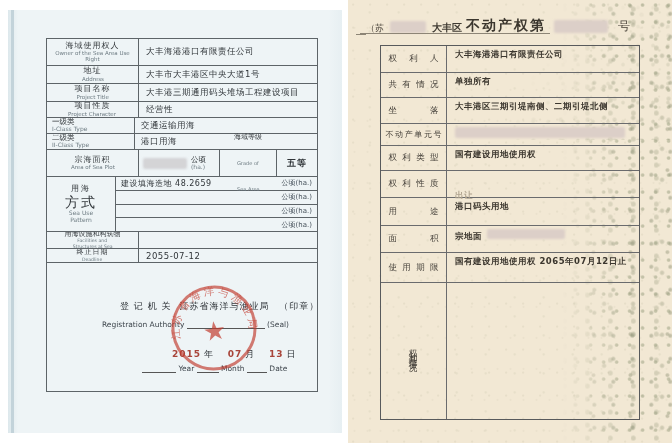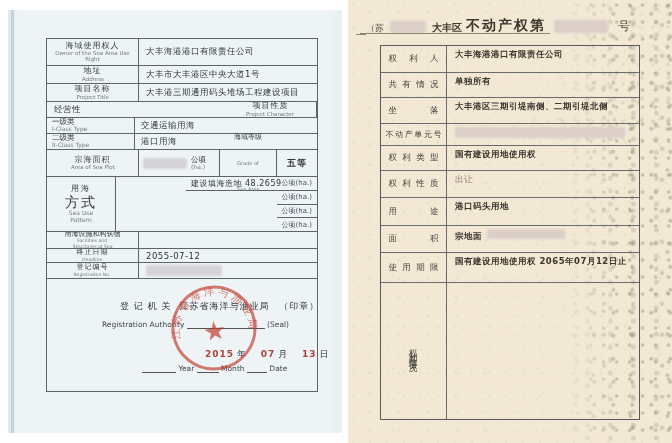--- a/index.html
+++ b/index.html
@@ -36,35 +36,35 @@
   .unitstack .cn{font-size:7.5px;color:#34393d;}
   .unitstack .en{font-size:6px;color:#6d7b82;}
   .gradelabel{width:56px;border-left:1px solid #5d6468;border-right:1px solid #5d6468;
           display:flex;flex-direction:column;align-items:center;justify-content:center;line-height:1.05;gap:20px;}
   .gradelabel .cn{font-size:7px;color:#34393d;}
   .gradelabel .en{font-size:5.5px;color:#6d7b82;transform:scale(.92);}
   .gradeval{width:40px;display:flex;align-items:center;justify-content:center;
           font-size:9px;color:#2f3438;font-weight:bold;letter-spacing:1px;}
   .patlabel{width:68px;border-right:1px solid #5d6468;display:flex;flex-direction:column;
           align-items:center;justify-content:center;line-height:1.15;}
-  .patrows{flex:1;display:flex;flex-direction:column;align-items:flex-end;}
+  .patrows{flex:1;display:flex;flex-direction:column;}
   .patrow{flex:1;display:flex;align-items:center;justify-content:space-between;
           border-bottom:1px solid #5d6468;box-sizing:border-box;padding:0 5px;}
   .patrow:last-child{border-bottom:none;}
   .patrow .ptext{font-size:8px;color:#2f3438;letter-spacing:.5px;}
   .patrow .punit{font-size:7px;color:#45505a;}
   .redact{background:#d4d4d6;border-radius:2px;filter:blur(1.3px);display:inline-block;}
   .redact.pink{background:#dccfc8;}
   .lfooter{position:absolute;left:38px;top:268px;width:272px;height:114px;}
   .authline{position:absolute;left:74px;top:22px;font-size:9px;color:#2e3338;
             letter-spacing:1px;white-space:nowrap;}
   .authen{position:absolute;left:56px;top:42px;font-size:7.5px;color:#3d454c;white-space:nowrap;}
   .blank{display:inline-block;border-bottom:1px solid #555;height:8px;vertical-align:bottom;}
   .dateline{position:absolute;left:126px;top:70px;font-size:9px;color:#2e3338;white-space:nowrap;}
-  .dateline .num{color:#a8453a;font-weight:bold;letter-spacing:1px;margin-left:33px;}
+  .dateline .num{color:#a8453a;font-weight:bold;letter-spacing:1px;}
   .dateen{position:absolute;left:96px;top:86px;font-size:7.5px;color:#3d454c;white-space:nowrap;}
   .sealwrap{position:absolute;left:122px;top:4px;width:92px;height:92px;
             transform:rotate(-8deg);opacity:.85;pointer-events:none;}
 
   
   .page-right{position:absolute;left:348px;top:0;width:324px;height:443px;
               background:#f2e8d4;}
   .speckle-all{position:absolute;inset:0;opacity:.35;
      background-image:
        radial-gradient(circle at 30% 20%, rgba(150,150,120,.35) 0.5px, transparent 1.6px),
@@ -101,21 +101,21 @@
   .rrow{display:flex;border-bottom:1px solid #6a6b6d;box-sizing:border-box;}
   .rrow:last-child{border-bottom:none;}
   .rlabel{width:66px;border-right:1px solid #6a6b6d;display:flex;align-items:center;
           justify-content:center;box-sizing:border-box;}
   .rlabel .txt{display:inline-block;width:50px;font-size:8.5px;color:#45403a;
           text-align:justify;text-align-last:justify;letter-spacing:0;}
   .rlabel .txt.vert{writing-mode:vertical-rl;width:auto;height:72px;text-align:center;
           text-align-last:center;letter-spacing:3px;}
   .rvalue{flex:1;padding:3px 0 0 8px;font-size:8.5px;color:#3b362e;font-weight:600;
           letter-spacing:.5px;box-sizing:border-box;}
-  .rvalue.faint{color:#b0a48f;}
+  .rvalue.faint{color:#b0a48f;margin-top:16px;}
 </style>
 </head>
 <body>
 
 <div id="canvas">
 
   <div class="page-left">
     <div class="ltable">
 
       <div class="lrow" style="height:27px">
@@ -136,25 +136,25 @@
 
       <div class="lrow" style="height:18px">
         <div class="lcell llabel">
           <span class="cn">项目名称</span>
           <span class="en">Project Title</span>
         </div>
         <div class="lcell lvalue">大丰港三期通用码头堆场工程建设项目</div>
       </div>
 
       <div class="lrow" style="height:16px">
-        <div class="lcell lvalue">经营性</div>
         <div class="lcell llabel">
           <span class="cn">项目性质</span>
           <span class="en">Project Character</span>
         </div>
+        <div class="lcell lvalue">经营性</div>
       </div>
 
       <div class="lrow" style="height:32px">
         <div class="sub2">
           <div>
             <div class="clscell">
               <span class="cn">一级类</span>
               <span class="en">I-Class Type</span>
             </div>
             <div class="clsval">交通运输用海</div>
@@ -226,29 +226,20 @@
       </div>
 
       <div class="lrow" style="height:14px">
         <div class="lcell llabel">
           <span class="cn" style="font-size:7px">终止日期</span>
           <span class="en" style="font-size:5px">Deadline</span>
         </div>
         <div class="lcell lvalue">2055-07-12</div>
       </div>
 
-      <div class="lrow" style="height:16px;border-bottom:1px solid #5d6468">
-        <div class="lcell llabel">
-          <span class="cn" style="font-size:7px">登记编号</span>
-          <span class="en" style="font-size:5px">Registration No.</span>
-        </div>
-        <div class="lcell lvalue">
-          <span class="redact" style="width:76px;height:11px"></span>
-        </div>
-      </div>
     </div>
 
     <div class="lfooter">
       <div class="authline">
         <span>登 记 机 关</span>
         <span style="margin-left:4px">江苏省海洋与渔业局</span>
         <span style="margin-left:6px">（印章）</span>
       </div>
       <div class="authen">
         <span>Registration Authority</span>

